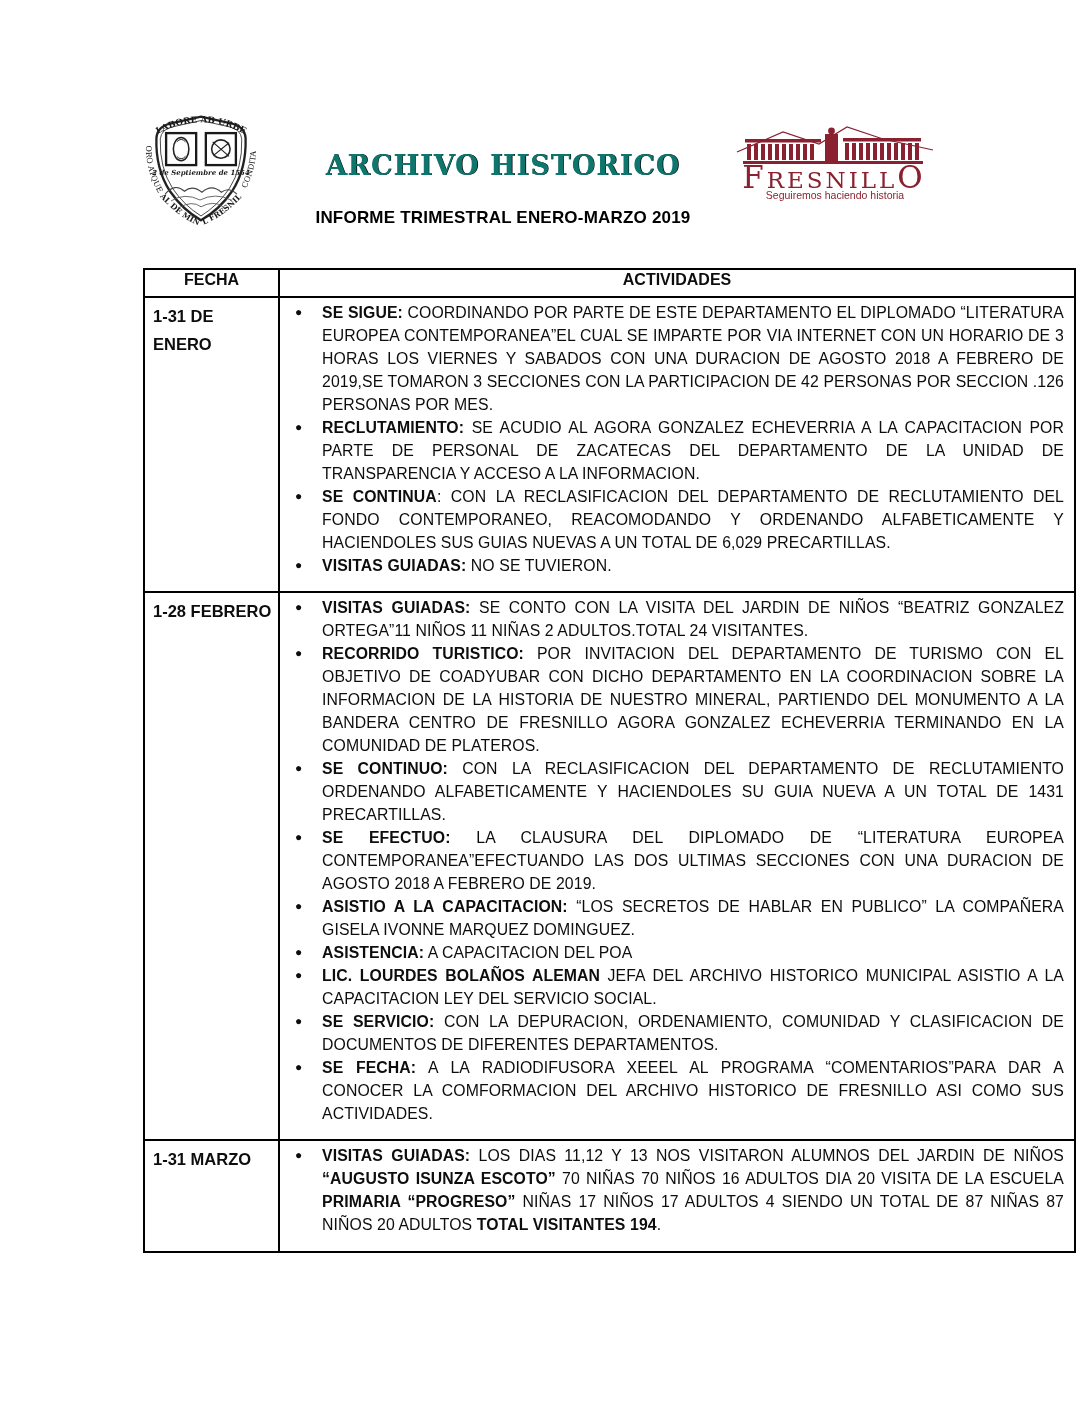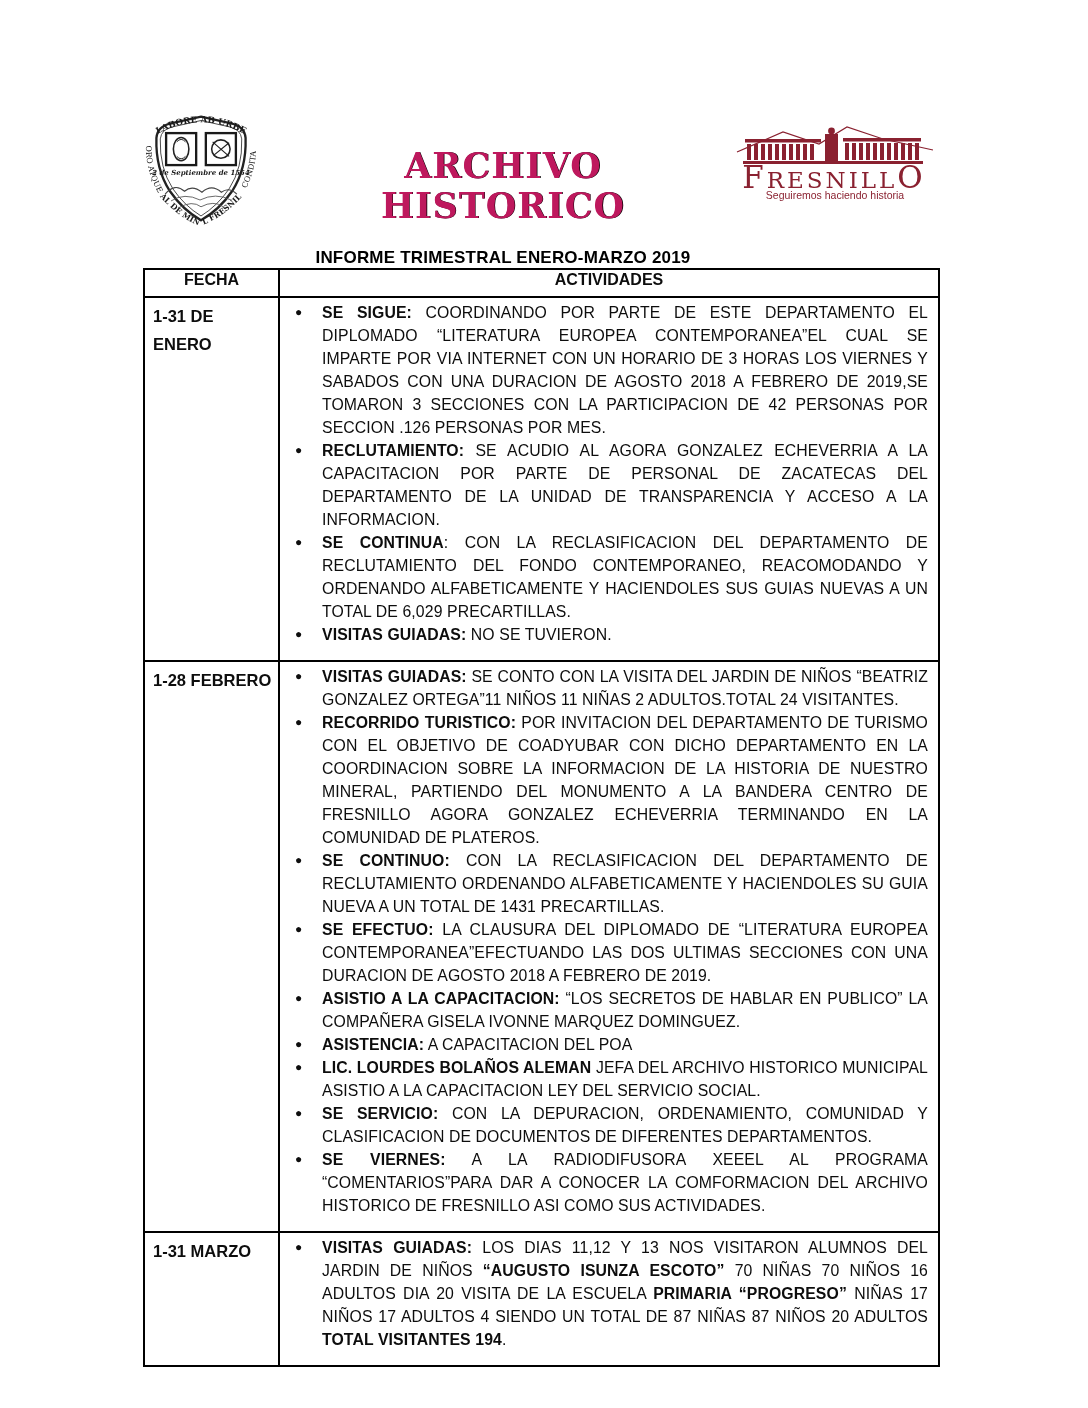--- a/index.html
+++ b/index.html
@@ -7,38 +7,38 @@
     position:relative; width:1088px; height:1408px; background:#ffffff;
     font-family:"Liberation Sans", sans-serif; color:#0d0d0d; overflow:hidden;
   }
 
   
   .crest { position:absolute; left:138px; top:106px; width:126px; height:124px; }
   .crest text { font-family:"DejaVu Serif", serif; fill:#1a1a1a; }
 
   .title-block { position:absolute; left:288px; top:146px; width:430px; text-align:center; }
   .title-line {
-    font-family:"DejaVu Serif", serif; font-weight:bold; font-size:35px;
-    letter-spacing:1px; line-height:40px; color:#be185d;
+    font-family:"DejaVu Serif", serif; font-weight:bold; font-size:27px;
+    letter-spacing:1px; line-height:40px; color:#0f766e;
     text-shadow:0.6px 0 0 #000;
   }
   .subtitle {
     font-size:17px; font-weight:bold; letter-spacing:0.2px; margin-top:22px; color:#000;
   }
 
   .fres-logo { position:absolute; left:731px; top:124px; width:210px; height:80px; }
   .fres-logo .mar { fill:var(--brand,#8a2130); }
   .fres-logo .marline { stroke:var(--brand,#8a2130); fill:none; }
   .fres-logo text { fill:var(--brand,#8a2130); }
   .fres-name { font-family:"DejaVu Serif", serif; letter-spacing:3px; }
   .fres-tag  { font-family:"Liberation Sans", sans-serif; }
 
   
   .doc-table {
-    position:absolute; left:143px; top:268px; width:797px;
+    position:absolute; left:143px; top:268px; width:933px;
     border-collapse:collapse; table-layout:fixed;
   }
   .doc-table th, .doc-table td { border:2.5px solid #000; vertical-align:top; }
   .doc-table th {
     font-size:16px; font-weight:bold; text-align:center; height:24px; padding:1px 0;
   }
   .col-fecha { width:135px; }
   .date-cell {
     font-weight:bold; font-size:16.5px; line-height:28px;
     padding:4px 4px 4px 8px; white-space:nowrap;
@@ -207,21 +207,21 @@
               <li>
                 <span class="bullet">●</span>
                 <span class="txt"><span class="b">LIC. LOURDES BOLAÑOS ALEMAN</span><span> JEFA DEL ARCHIVO HISTORICO MUNICIPAL ASISTIO A LA CAPACITACION LEY DEL SERVICIO SOCIAL.</span></span>
               </li>
               <li>
                 <span class="bullet">●</span>
                 <span class="txt"><span class="b">SE SERVICIO:</span><span> CON LA DEPURACION, ORDENAMIENTO, COMUNIDAD Y CLASIFICACION DE DOCUMENTOS DE DIFERENTES DEPARTAMENTOS.</span></span>
               </li>
               <li>
                 <span class="bullet">●</span>
-                <span class="txt"><span class="b">SE VIERNES:</span><span> A LA RADIODIFUSORA XEEEL AL PROGRAMA “COMENTARIOS”PARA DAR A CONOCER LA COMFORMACION DEL ARCHIVO HISTORICO DE FRESNILLO ASI COMO SUS ACTIVIDADES.</span></span>
+                <span class="txt"><span class="b">SE FECHA:</span><span> A LA RADIODIFUSORA XEEEL AL PROGRAMA “COMENTARIOS”PARA DAR A CONOCER LA COMFORMACION DEL ARCHIVO HISTORICO DE FRESNILLO ASI COMO SUS ACTIVIDADES.</span></span>
               </li>
             </ul>
           </td>
         </tr>
         <tr>
           <td class="date-cell">
             <div>1-31 MARZO</div>
           </td>
           <td class="act-cell">
             <ul>

